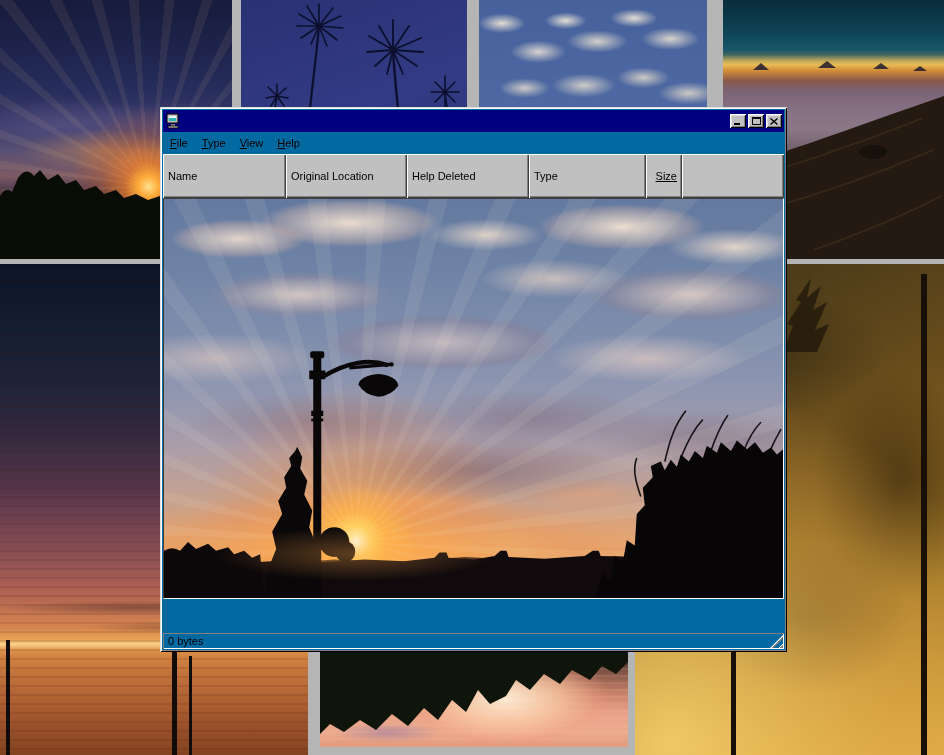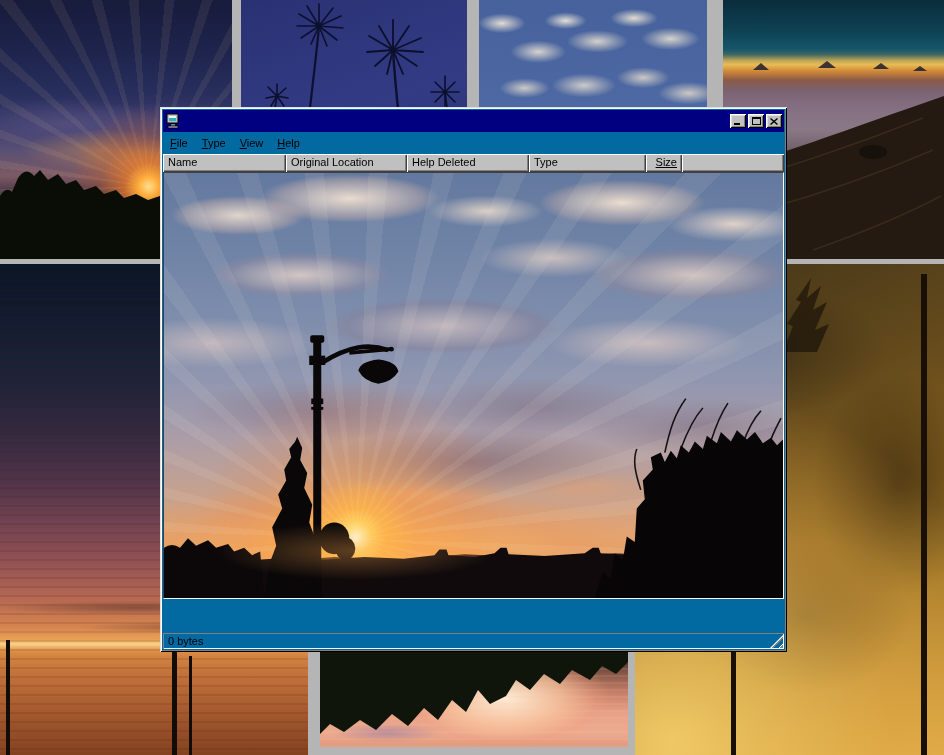--- a/index.html
+++ b/index.html
@@ -71,21 +71,21 @@
   .titlebar{flex:0 0 22px;background:#000080;display:flex;align-items:center;gap:4px;padding:0 2px;}
   .tb-icon{width:16px;height:16px;flex:0 0 auto;}
   .tb-title{color:#fff;font-size:11px;font-weight:bold;flex:1 1 auto;white-space:nowrap;overflow:hidden;}
   .tb-buttons{display:flex;gap:2px;margin-left:auto;}
   .tb-btn{width:16px;height:14px;background:#c0c0c0;display:flex;align-items:center;justify-content:center;
     box-shadow:inset 1px 1px 0 #fff, inset -1px -1px 0 #000, inset 2px 2px 0 #dfdfdf, inset -2px -2px 0 #808080;}
   .menubar{flex:0 0 20px;display:flex;align-items:center;padding:1px 0;}
   .menu-item{display:inline-block;padding:2px 7px;font-size:11px;color:#000;}
   .menu-item::first-letter{text-decoration:underline;}
   .cols{flex:0 0 18px;display:flex;}
-  .col{box-sizing:border-box;background:#c0c0c0;font-size:11px;color:#000;padding:2px 5px;
+  .col{box-sizing:border-box;background:#c0c0c0;font-size:11px;color:#000;padding:16px 5px;
     white-space:nowrap;overflow:hidden;
     box-shadow:inset 1px 1px 0 #fff, inset -1px -1px 0 #404040, inset -2px -2px 0 #808080;}
   .col-name{width:123px;} .col-loc{width:121px;} .col-date{width:122px;} .col-type{width:117px;}
   .col-size{width:36px;text-align:right;text-decoration:underline;} .col-fill{flex:1;}
   .content{flex:1 1 auto;position:relative;overflow:hidden;
     border:1px solid;border-color:#404040 #fff #fff #404040;background:#000;}
   .photo{position:absolute;inset:0;
     background-image:
       repeating-conic-gradient(from 215deg at 31% 86%, rgba(255,244,222,0) 0deg 7deg, rgba(255,244,222,0.08) 7deg 10deg),
       radial-gradient(circle at 31% 86%, #fffdf0 0px, #ffeca8 6px, #ffcf60 16px, rgba(255,180,70,0.85) 30px, rgba(250,155,65,0.45) 60px, rgba(242,135,60,0.2) 110px, rgba(242,135,60,0) 160px),

